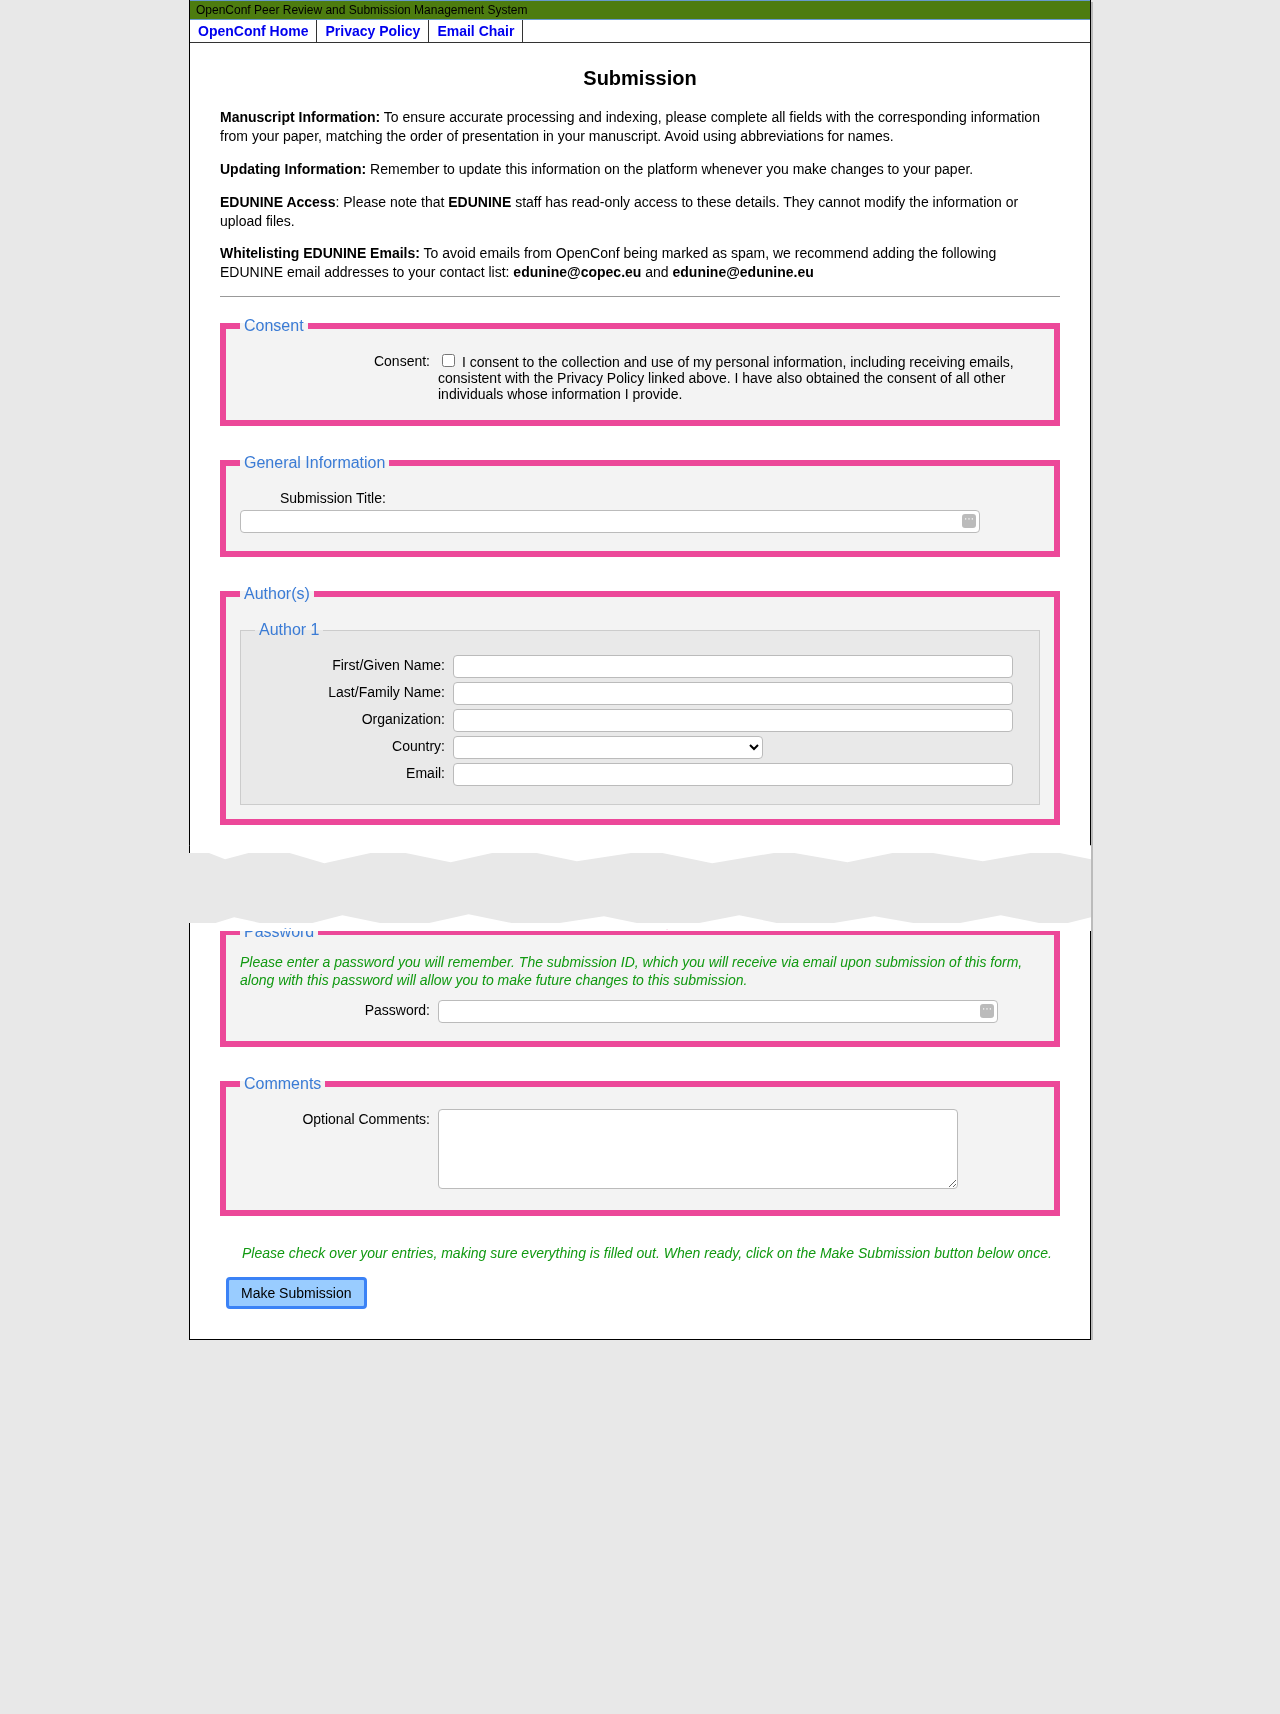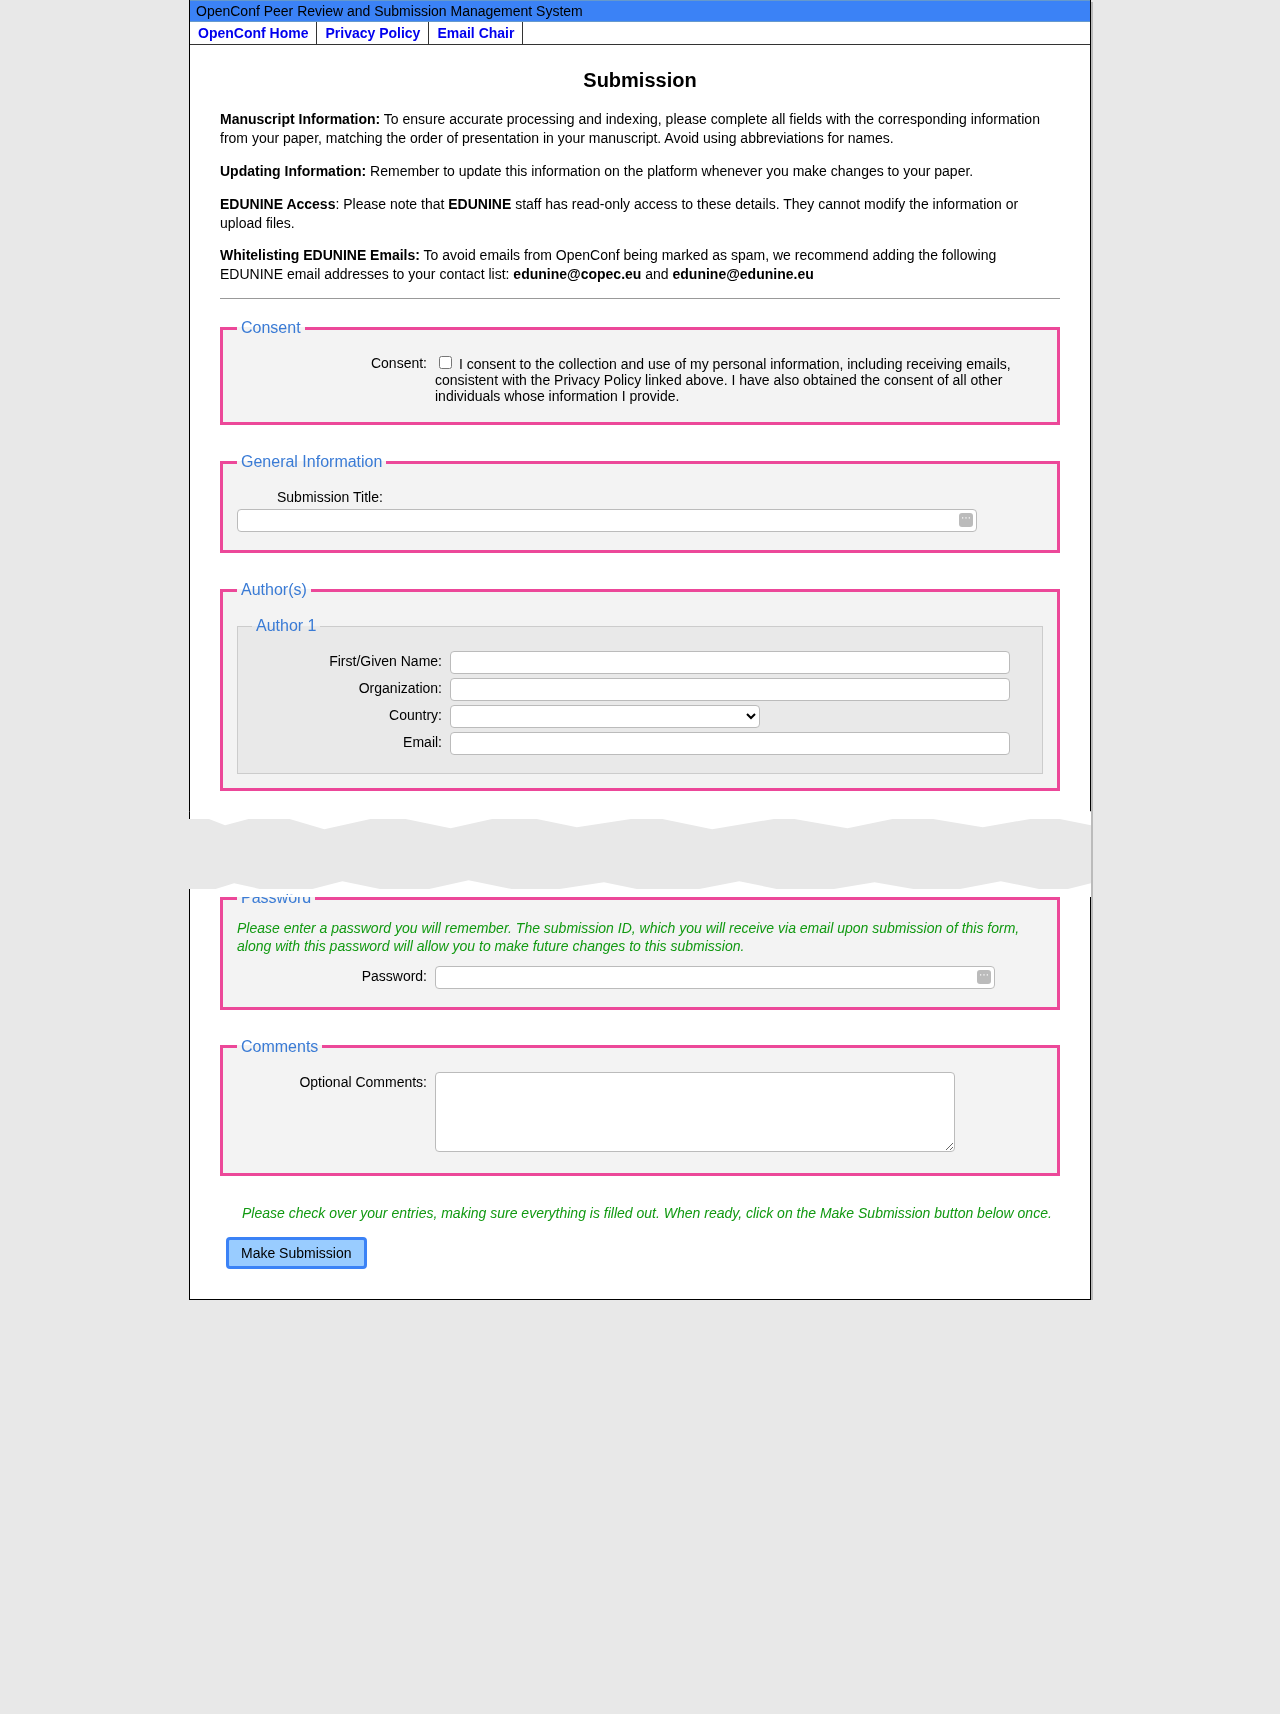--- a/index.html
+++ b/index.html
@@ -1,25 +1,25 @@
 <!DOCTYPE html>
 <html><head>
 <meta charset="utf-8">
 <style>
   html,body{margin:0;padding:0;background:#e8e8e8;font-family:Verdana,Geneva,sans-serif;font-size:14px;color:#000}
   .page{width:900px;margin:0 auto;background:#fff;border:1px solid #000;border-top:none;box-shadow:2px 2px 0 #bbb}
-  .topbar{background:#3b82f6;border:1px solid #6699cc;border-left:none;border-right:none;padding:2px 6px;font-size:14px}
+  .topbar{background:#4d7c0f;border:1px solid #6699cc;border-left:none;border-right:none;padding:2px 6px;font-size:12px}
   .navrow{display:flex;border-bottom:1px solid #333}
   .navcell{border-right:1px solid #333;padding:3px 8px;font-weight:bold;color:#0000ee;cursor:pointer;font-size:14px;background:#fff}
   .navcell:first-child{border-left:none}
   .content{padding:10px 30px 20px 30px}
   h1.title{font-size:20px;font-weight:bold;text-align:center;margin:14px 0 18px 0}
   .intro p{margin:0 0 14px 0;line-height:1.35}
   hr.sep{border:none;border-top:1px solid #999;margin:8px 0 20px 0}
-  fieldset{border:3px solid #ec4899;background:#f3f3f3;margin:0 0 28px 0;padding:12px 14px 14px 14px}
+  fieldset{border:6px solid #ec4899;background:#f3f3f3;margin:0 0 28px 0;padding:12px 14px 14px 14px}
   fieldset legend{color:#3a7bd5;font-size:16px;padding:0 4px;background:transparent}
   fieldset.inner{background:#e9e9e9;border:1px solid #ccc;margin:6px 0 0 0}
   .row{display:flex;align-items:flex-start;margin:4px 0}
   .lab{width:190px;text-align:right;padding-right:8px;padding-top:2px;white-space:nowrap}
   .val{flex:1}
   input[type=text],input[type=password]{width:100%;max-width:560px;border:1px solid #bbb;border-radius:4px;padding:3px 6px;font-size:13px;box-sizing:border-box;background:#fff}
   .wide input[type=text]{max-width:740px}
   select{width:310px;border:1px solid #bbb;border-radius:4px;padding:2px 4px;font-size:13px;background:#fff}
   textarea{width:510px;height:70px;border:1px solid #bbb;border-radius:4px;padding:4px;font-size:13px;resize:both}
   .consent-row .lab{width:190px}
@@ -105,20 +105,24 @@
     
     <fieldset>
       <legend>Author(s)</legend>
       <fieldset class="inner">
         <legend>Author 1</legend>
         <div class="row">
           <div class="lab">First/Given Name:</div>
           <div class="val"><input type="text" style=""></div>
         </div>
         <div class="row">
+          <div class="lab">Last/Family Name:</div>
+          <div class="val"><input type="text" style=""></div>
+        </div>
+        <div class="row">
           <div class="lab">Organization:</div>
           <div class="val"><input type="text" style=""></div>
         </div>
         <div class="row">
           <div class="lab">Country:</div>
           <div class="val"><select><option></option></select></div>
         </div>
         <div class="row">
           <div class="lab">Email:</div>
           <div class="val"><input type="text" style=""></div>

